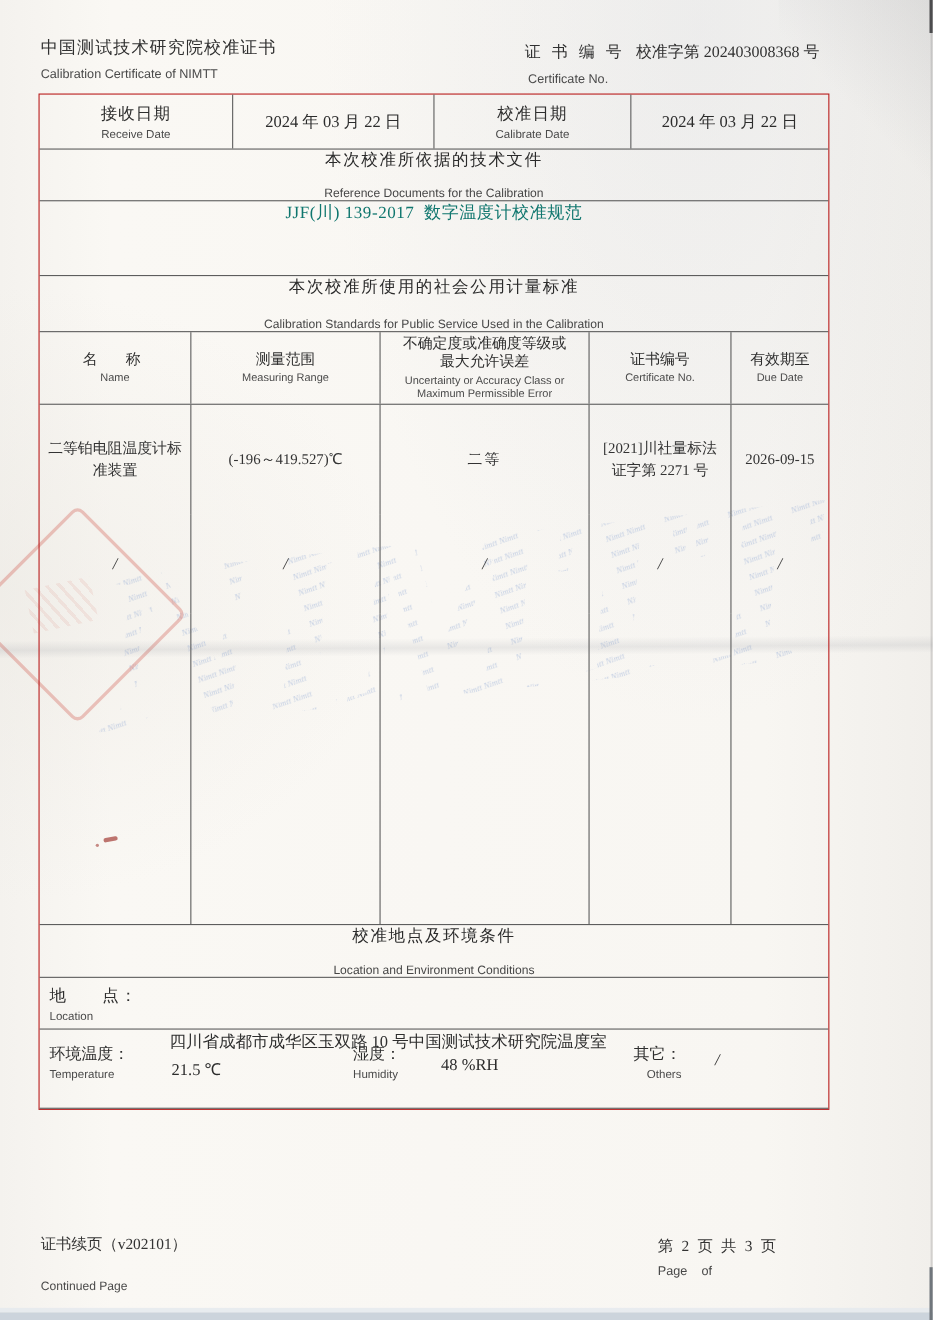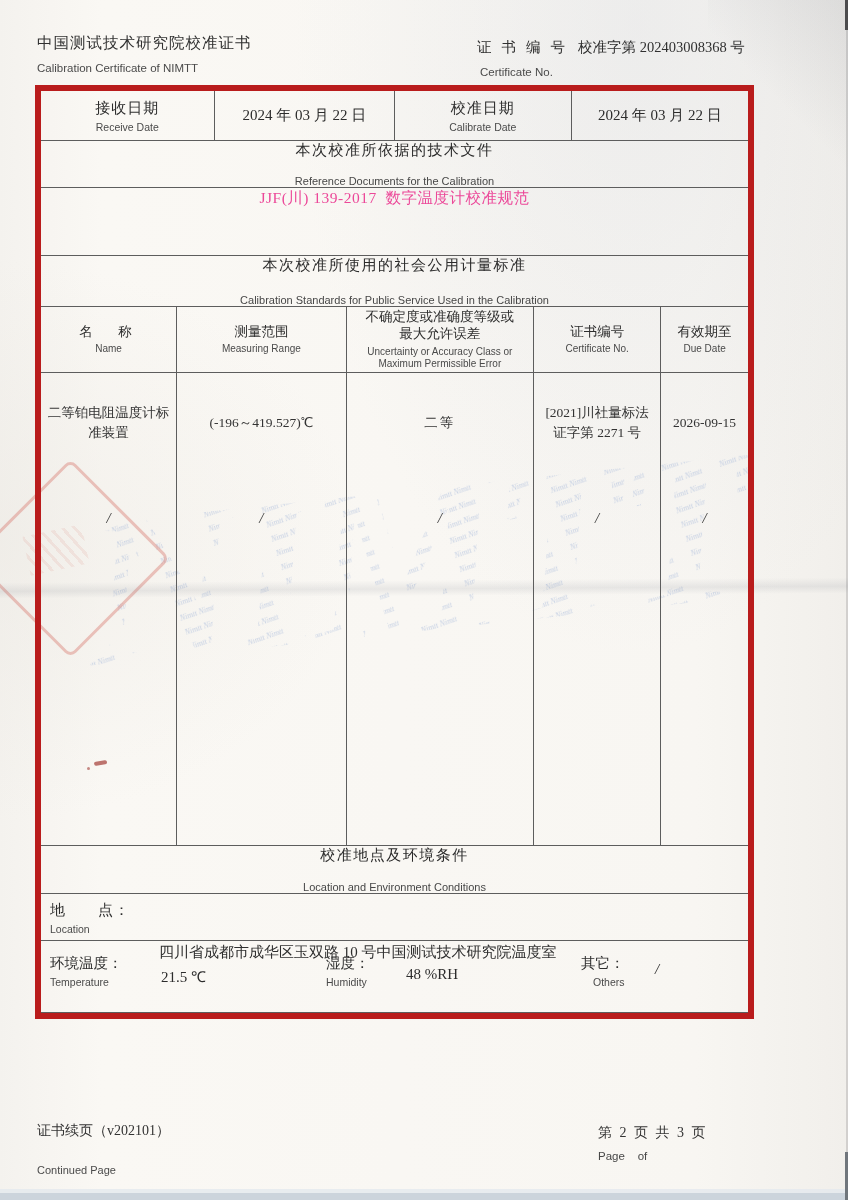--- a/index.html
+++ b/index.html
@@ -16,21 +16,21 @@
   
   .hdr-left{position:absolute;left:37px;top:33px;}
   .hdr-left .t-zh{font-family:"Liberation Sans",sans-serif;font-size:15.5px;color:#303030;letter-spacing:1px;}
   .hdr-left .t-en{font-size:11.5px;color:#4a4a4a;margin-top:8px;}
   .hdr-right{position:absolute;left:477px;top:38px;}
   .hdr-right .c-zh{font-size:14.5px;color:#303030;}
   .hdr-right .c-zh .lbl{letter-spacing:3px;}
   .hdr-right .c-zh .val{margin-left:10px;font-family:"Liberation Serif",serif;}
   .hdr-right .c-en{font-size:11.5px;color:#4a4a4a;margin-top:9px;margin-left:3px;}
   
-  .tbl{position:absolute;left:35px;top:85px;width:719px;border:6px solid #b91c1c;box-sizing:border-box;z-index:3;}
+  .tbl{position:absolute;left:35px;top:85px;width:719px;border:1px solid #b91c1c;box-sizing:border-box;z-index:3;}
   .row{display:flex;border-bottom:1px solid #5d5d5d;box-sizing:border-box;position:relative;}
   .row.nb{border-bottom:none;}
   .cell{box-sizing:border-box;border-right:1px solid #5d5d5d;display:flex;flex-direction:column;align-items:center;justify-content:center;text-align:center;position:relative;}
   .cell:last-child{border-right:none;}
   .r-dates{height:50px;}
   .r-sec1{height:47px;}
   .r-ref{height:68px;}
   .r-sec2{height:51px;}
   .r-cols{height:66px;}
   .r-body1{height:100px;}
@@ -41,21 +41,21 @@
   .r-env{height:72px;}
   .r-dec{height:103px;border-bottom:none;}
   .w176{width:176px;}.w183{width:183px;}.w179a{width:179px;}.w179b{width:179px;}
   .w138{width:138px;}.w172{width:172px;}.w190{width:190px;}.w129{width:129px;}.w88{width:88px;}
   .lbl-zh{font-family:"Liberation Serif",serif;font-size:15px;color:#2e2e2e;letter-spacing:1px;}
   .lbl-en{font-size:10.5px;color:#4a4a4a;margin-top:3px;}
   .date-val{font-family:"Liberation Serif",serif;font-size:15px;color:#2c2c2c;}
   .sec-row{flex-direction:column;align-items:center;justify-content:space-between;display:flex;}
   .sec-zh{font-family:"Liberation Serif",serif;font-size:15px;color:#2b2b2b;letter-spacing:1.5px;}
   .sec-en{font-size:11px;color:#474747;margin-top:4px;}
-  .ref-doc{font-family:"Liberation Serif",serif;font-size:15.5px;color:#ec4899;letter-spacing:0.5px;}
+  .ref-doc{font-family:"Liberation Serif",serif;font-size:15.5px;color:#0f766e;letter-spacing:0.5px;}
   .ch-zh{font-family:"Liberation Serif",serif;font-size:13.5px;color:#2e2e2e;line-height:1.25;}
   .ch-en{font-size:10px;color:#4a4a4a;line-height:1.2;margin-top:3px;padding:0 3px;}
   .bd{font-family:"Liberation Serif",serif;font-size:13.5px;color:#333;line-height:1.45;}
   .wrap126{display:inline-block;max-width:126px;}
   .wrap160{display:inline-block;max-width:160px;}
   .wrap112{display:inline-block;max-width:112px;}
   .slash{font-family:"Liberation Serif",serif;font-style:italic;font-size:15px;color:#3a3a3a;}
   
   .r-loc .l-label{position:absolute;left:9px;top:7px;text-align:left;}
   .r-loc .l-label .lbl-zh{font-size:15px;}

